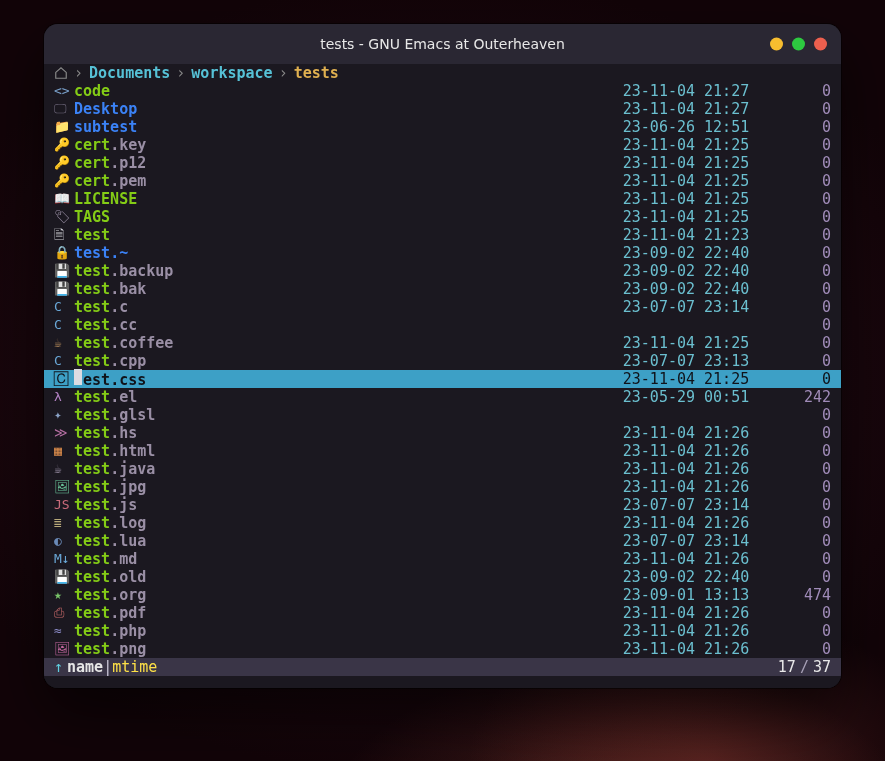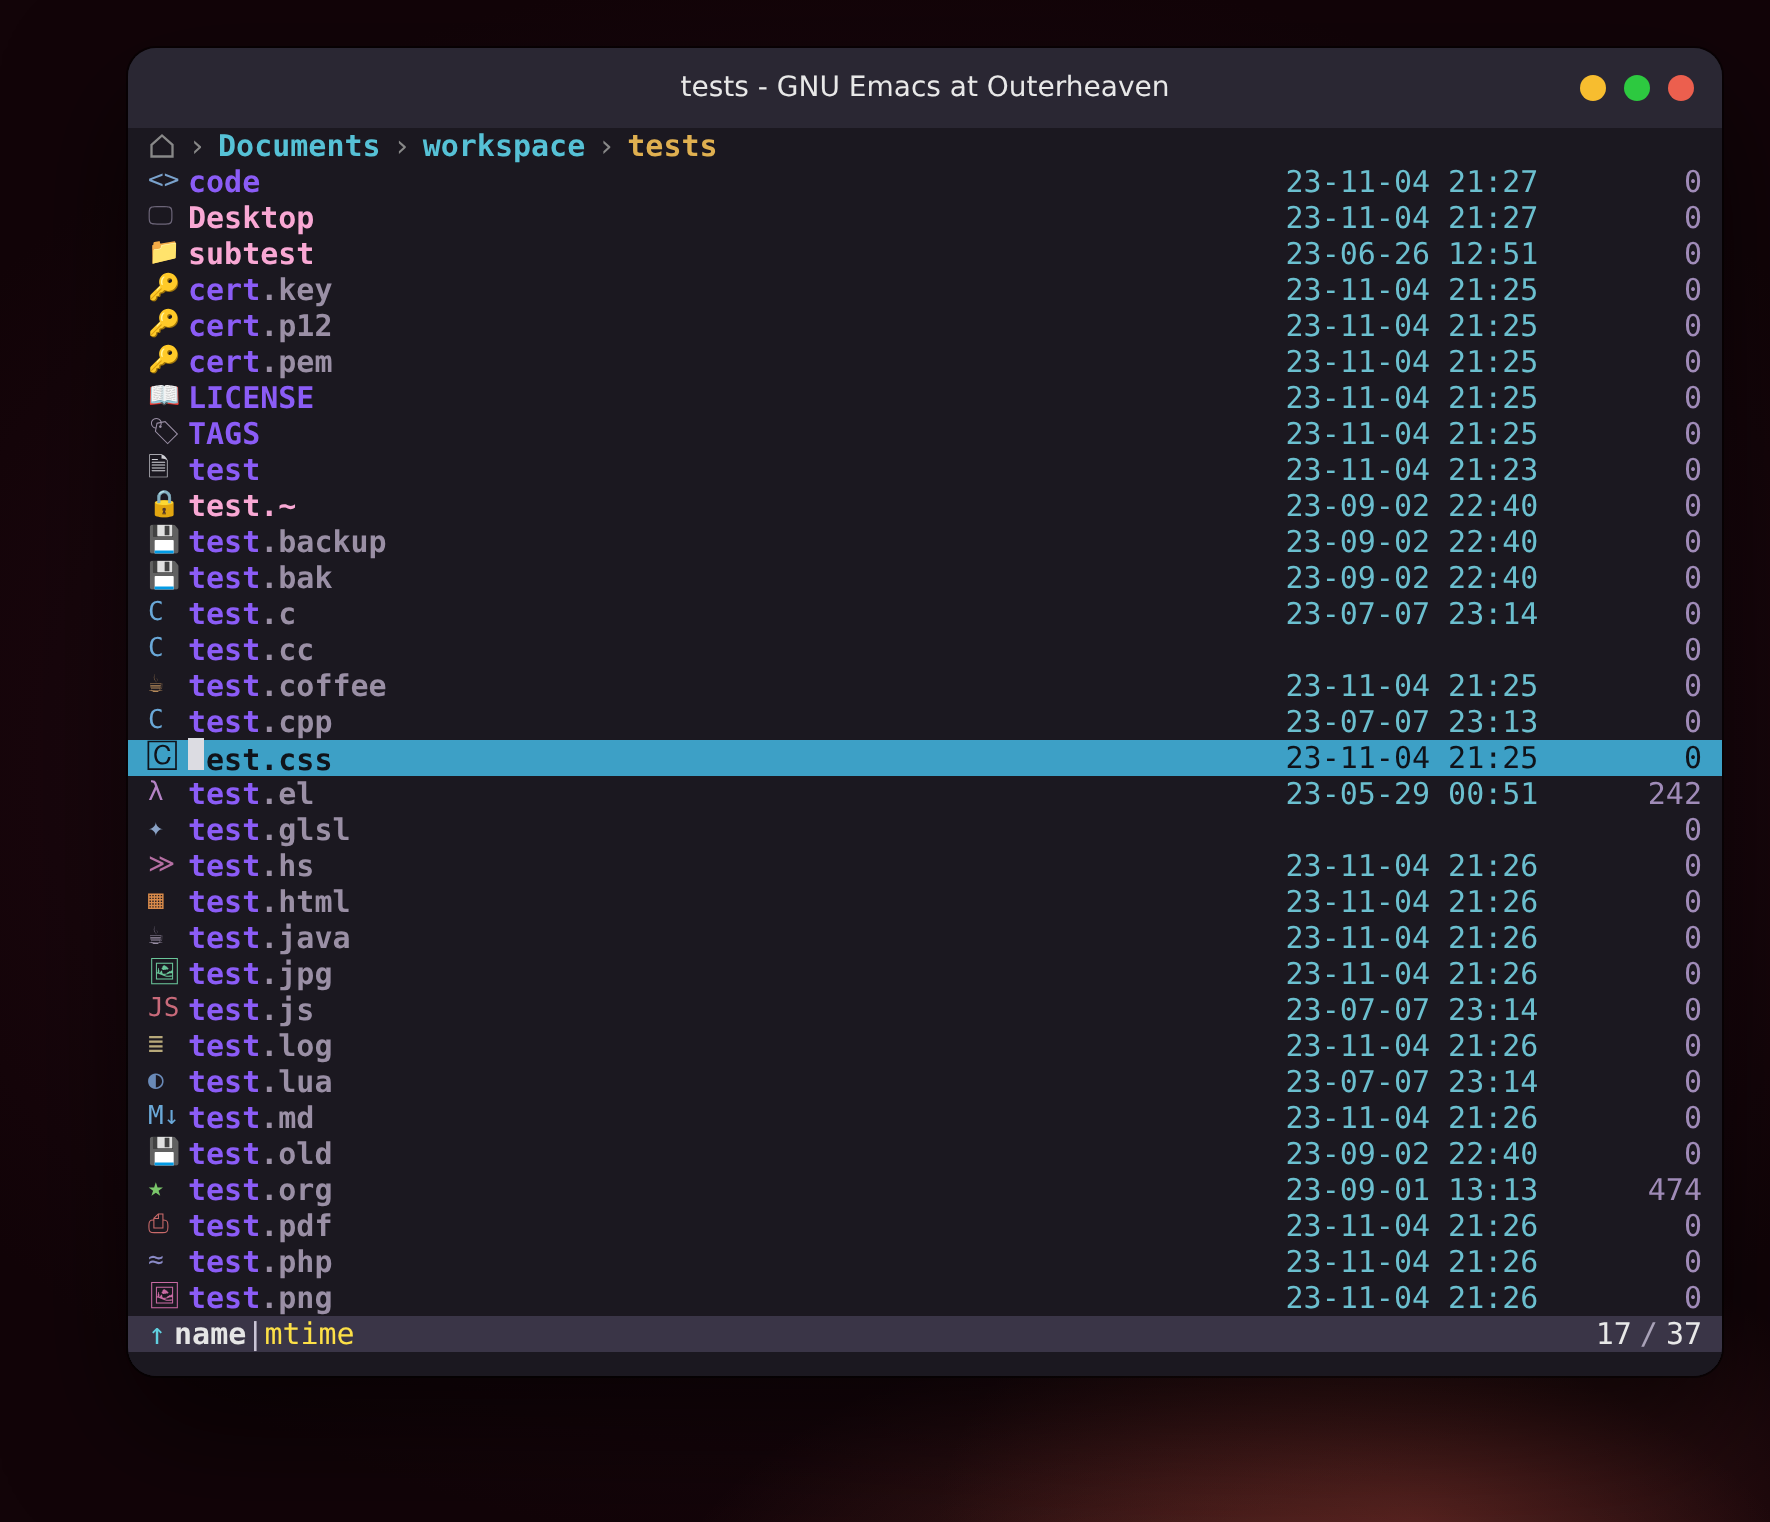--- a/index.html
+++ b/index.html
@@ -27,21 +27,20 @@
     left: 44px;
     top: 24px;
     width: 797px;
     height: 664px;
     background: #1b1820;
     border-radius: 14px;
     box-shadow: 0 25px 60px rgba(0,0,0,.6), 0 0 0 1px rgba(0,0,0,.5);
     overflow: hidden;
     display: flex;
     flex-direction: column;
-    margin-left: 20px;
   }
   .titlebar {
     height: 40px;
     background: #2a2733;
     display: flex;
     align-items: center;
     justify-content: center;
     position: relative;
     flex: 0 0 auto;
   }
@@ -109,28 +108,28 @@
   .row .icon {
     width: 16px;
     flex: 0 0 16px;
     display: inline-flex;
     align-items: center;
     justify-content: flex-start;
     margin-right: 4px;
     font-size: 13px;
   }
   .row .name { flex: 0 0 auto; font-weight: bold; }
-  .row .base { color: #8b5cf6; }
+  .row .base { color: #84cc16; }
   .row .dot  { color: #9a8fa5; }
   .row .ext  { color: #9a8fa5; }
   .row .gap  { flex: 1 1 auto; }
   .row .date { color: #6bbfcf; width: 170px; text-align: center; flex: 0 0 auto; }
   .row .size { color: #a08bb8; width: 60px; text-align: right; flex: 0 0 auto; }
 
-  .row.dim .base, .row.dim .dot, .row.dim .ext { color:#f9a8d4;text-align:center; }
+  .row.dim .base, .row.dim .dot, .row.dim .ext { color:#3b82f6;text-align:center; }
   .row.dim .icon { color:#6c6578 !important; }
 
   .row.sel {
     background: #3da0c6;
   }
   .row.sel .base, .row.sel .dot, .row.sel .ext,
   .row.sel .date, .row.sel .size { color: #10131a; }
   .row.sel .icon { color:#10131a !important; }
   .row.sel .cursor {
     display:inline-block;

